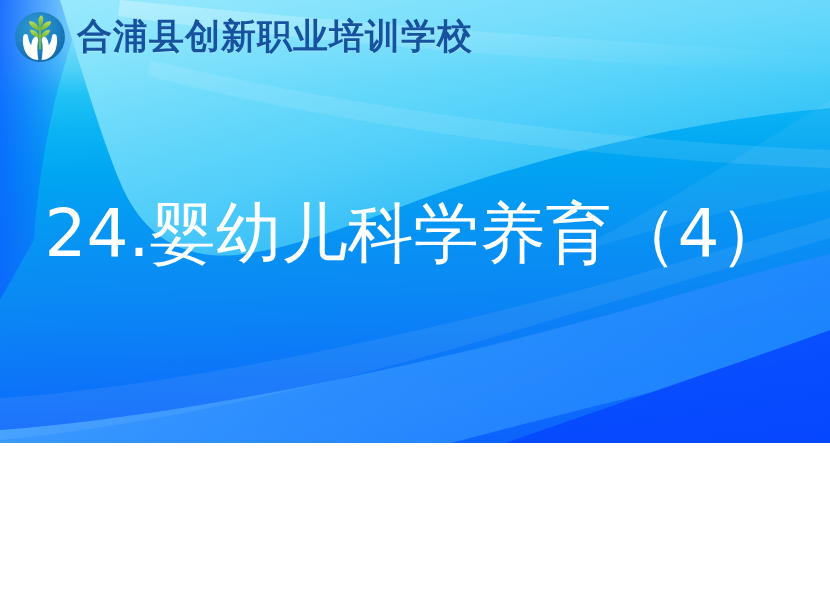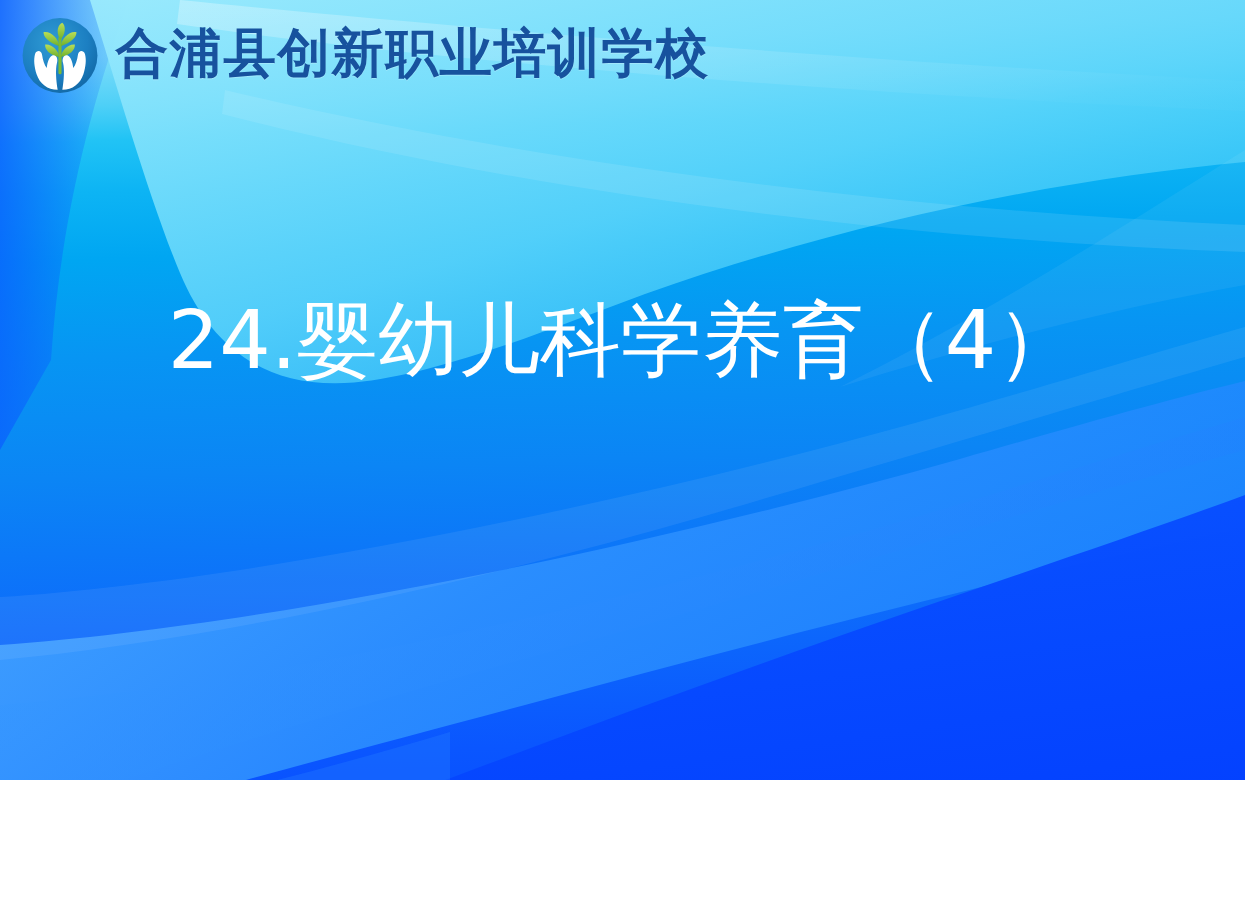--- a/index.html
+++ b/index.html
@@ -3,21 +3,21 @@
 <meta charset="utf-8">
 <style>
   html, body {
     margin: 0;
     padding: 0;
     background: #ffffff;
   }
   #slide {
     position: relative;
     width: 830px;
-    height: 520px;
+    height: 443px;
     overflow: hidden;
     font-family: "Liberation Sans", "DejaVu Sans", sans-serif;
     
     background: linear-gradient(178deg,
         #8fe3fb 0px,
         #7ddcfa 40px,
         #4fd0f7 72px,
         #21c3f5 96px,
         #0db4f4 130px,
         #00a6f2 175px,
@@ -70,21 +70,21 @@
   .title-wrap {
     position: absolute;
     left: 0;
     top: 196px;
     width: 830px;
     text-align: center;
     z-index: 20;
   }
   .slide-title {
     display: inline-block;
-    font-size: 54px;
+    font-size: 66px;
     font-weight: normal;
     color: #ffffff;
     line-height: 1.15;
     letter-spacing: 0px;
     white-space: nowrap;
     font-family: "DejaVu Sans", "Liberation Sans", sans-serif;
   }
 </style>
 </head>
 <body>

